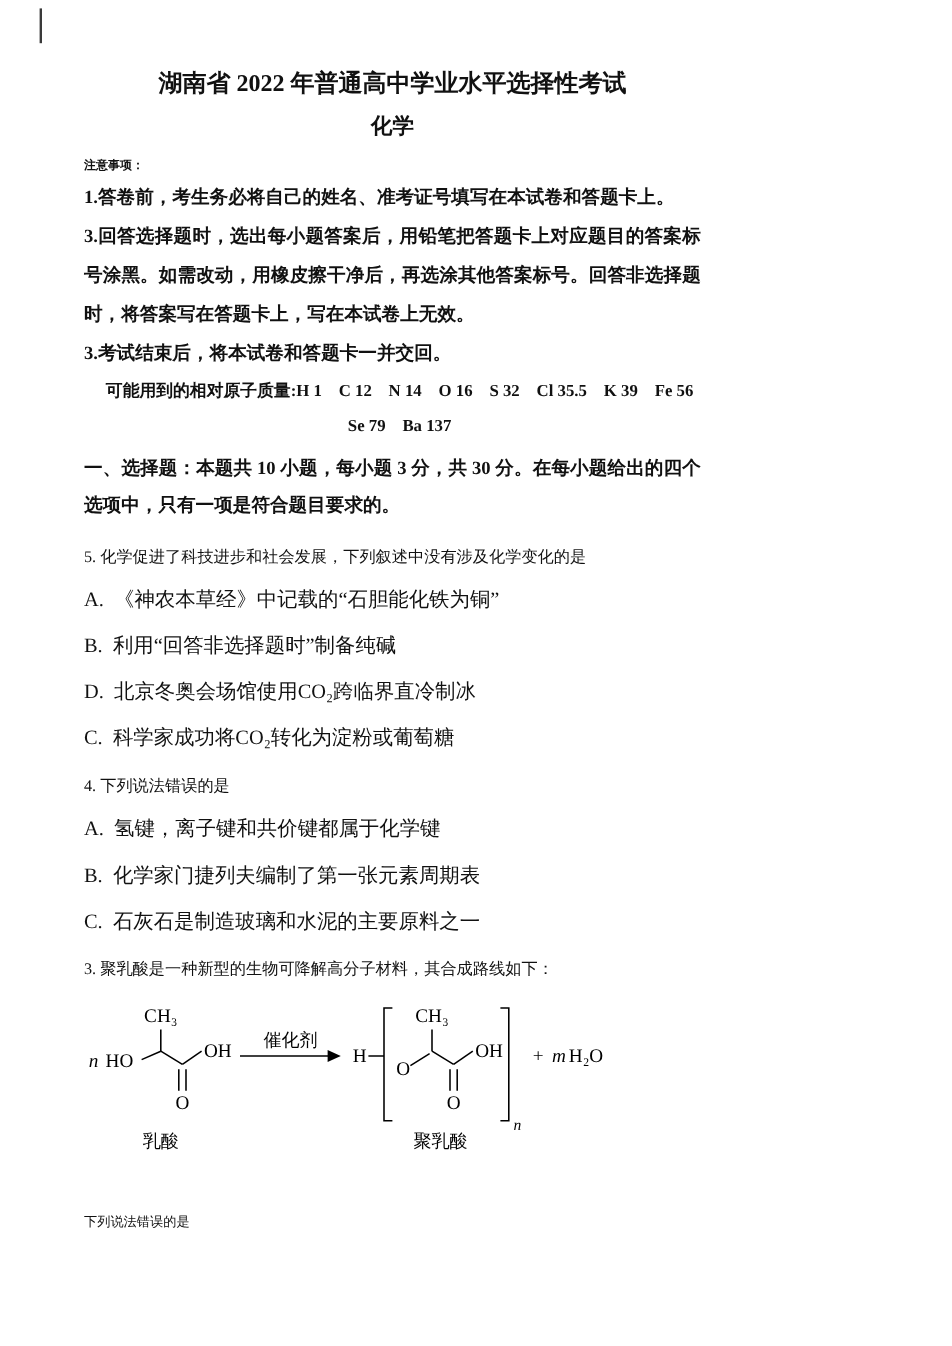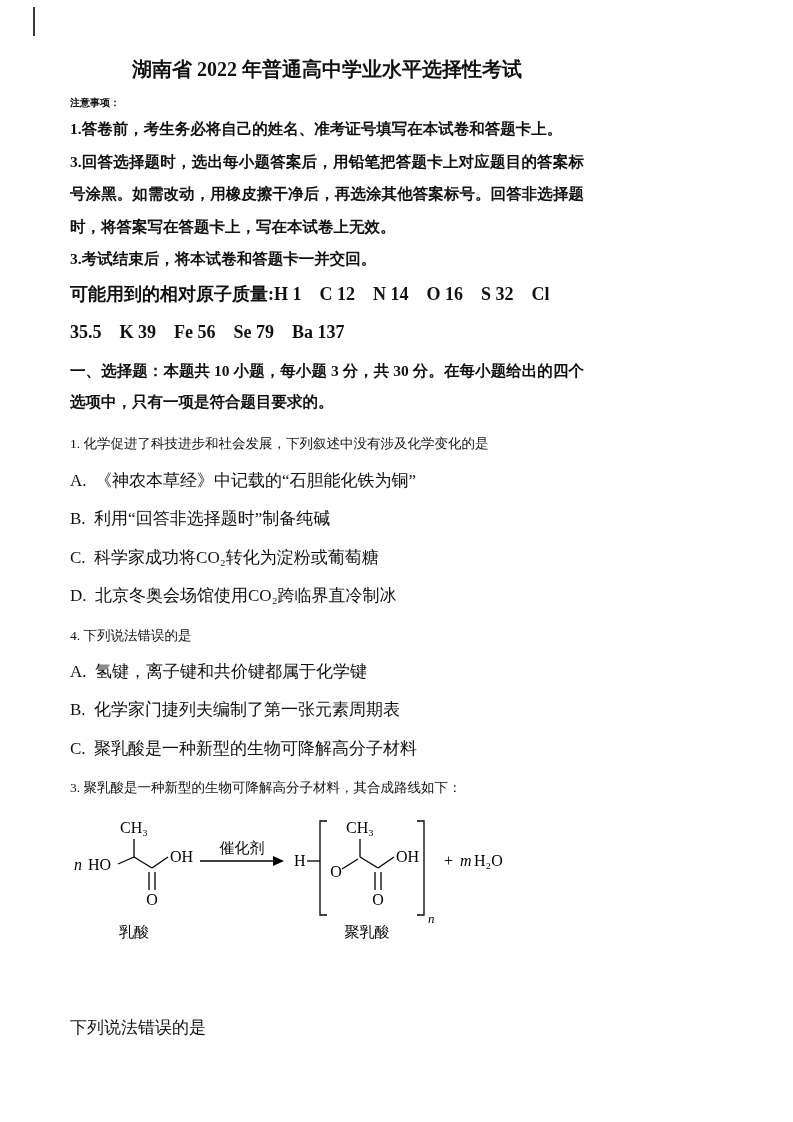--- a/index.html
+++ b/index.html
@@ -28,76 +28,77 @@
     margin: 0 0 12px; text-align: center;
     font-size: 18px; font-weight: 700;
   }
   .bold { font-weight: 700; }
   .notice-header { font-size: 10px; line-height: 2.0; }
   .notice {
     font-size: 15.5px; line-height: 2.1;
     text-align: justify;
   }
   .atomic {
-    font-size: 18px; line-height: 2.1;
-    white-space: pre-wrap; text-align: left;
+    font-size: 14px; line-height: 2.1;
+    white-space: pre-wrap; text-align: center; margin-left: 12px;
   }
   .section {
     font-size: 15.5px; line-height: 2.0;
     text-align: justify; margin-top: 4px;
   }
   .stem {
     font-size: 13.5px; line-height: 1.5;
     margin-top: 17px; white-space: pre-wrap;
   }
   .option {
     font-size: 17px; line-height: 1.5;
     margin-top: 13px; white-space: pre-wrap;
   }
   .footer-line {
-    font-size: 17px; line-height: 1.5;
-    margin-top: 68px;
+    font-size: 11px; line-height: 1.5;
+    margin-top: 44px;
   }
   .diagram { margin: 14px 0 0 2px; }
   .diagram-svg line, .diagram-svg polyline {
     stroke: #000; stroke-width: 1.3; fill: none;
   }
   .diagram-svg text {
     font-family: "Liberation Serif", "DejaVu Serif", serif;
     font-size: 16px; fill: #000;
   }
   .diagram-svg text.it { font-style: italic; }
   .diagram-svg text.small { font-size: 13px; }
   .diagram-svg text.cn { font-size: 15px; }
 </style>
 </head>
 <body>
 
 <div class="page">
   <div class="margin-mark"></div>
 
   <h1 class="title">湖南省 2022 年普通高中学业水平选择性考试</h1>
+  <h2 class="subject">化学</h2>
 
   <p class="bold notice-header">注意事项：</p>
   <p class="bold notice">1.答卷前，考生务必将自己的姓名、准考证号填写在本试卷和答题卡上。</p>
   <p class="bold notice">3.回答选择题时，选出每小题答案后，用铅笔把答题卡上对应题目的答案标号涂黑。如需改动，用橡皮擦干净后，再选涂其他答案标号。回答非选择题时，将答案写在答题卡上，写在本试卷上无效。</p>
   <p class="bold notice">3.考试结束后，将本试卷和答题卡一并交回。</p>
   <p class="bold atomic">可能用到的相对原子质量:H 1    C 12    N 14    O 16    S 32    Cl 35.5    K 39    Fe 56    Se 79    Ba 137</p>
   <p class="bold section">一、选择题：本题共 10 小题，每小题 3 分，共 30 分。在每小题给出的四个选项中，只有一项是符合题目要求的。</p>
 
-  <p class="stem">1. 化学促进了科技进步和社会发展，下列叙述中没有涉及化学变化的是</p>
+  <p class="stem">5. 化学促进了科技进步和社会发展，下列叙述中没有涉及化学变化的是</p>
   <p class="option">A.  《神农本草经》中记载的“石胆能化铁为铜”</p>
   <p class="option">B.  利用“回答非选择题时”制备纯碱</p>
+  <p class="option">D.  北京冬奥会场馆使用CO₂跨临界直冷制冰</p>
   <p class="option">C.  科学家成功将CO₂转化为淀粉或葡萄糖</p>
-  <p class="option">D.  北京冬奥会场馆使用CO₂跨临界直冷制冰</p>
 
   <p class="stem">4. 下列说法错误的是</p>
   <p class="option">A.  氢键，离子键和共价键都属于化学键</p>
   <p class="option">B.  化学家门捷列夫编制了第一张元素周期表</p>
-  <p class="option">C.  聚乳酸是一种新型的生物可降解高分子材料</p>
+  <p class="option">C.  石灰石是制造玻璃和水泥的主要原料之一</p>
 
   <p class="stem">3. 聚乳酸是一种新型的生物可降解高分子材料，其合成路线如下：</p>
 
   <div class="diagram">
     <svg class="diagram-svg" viewBox="0 0 470 130" width="470" height="130" xmlns="http://www.w3.org/2000/svg">
 
       <g>
         <text x="2" y="57" class="it">n</text>
         <text x="16" y="57">HO</text>
         <text x="62" y="20" text-anchor="middle">CH₃</text>

